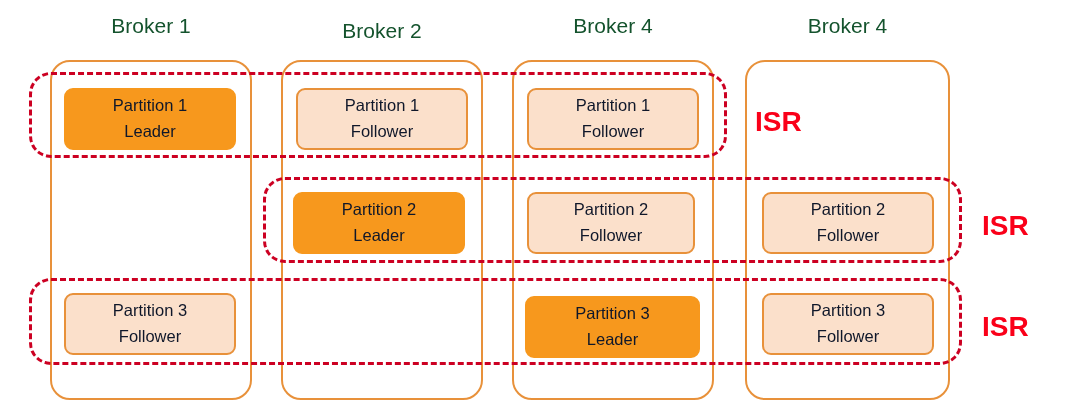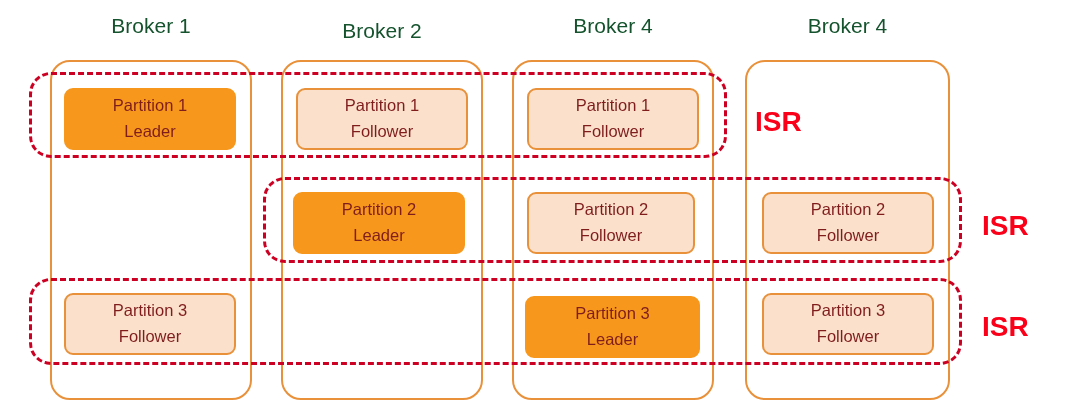--- a/index.html
+++ b/index.html
@@ -39,21 +39,21 @@
   .partition {
     position: absolute;
     box-sizing: border-box;
     border-radius: 9px;
     display: flex;
     flex-direction: column;
     align-items: center;
     justify-content: center;
     font-size: 16.5px;
     line-height: 1.55;
-    color: #7f1d1d;
+    color: #0f172a;
     text-align: center;
     font-family: "Liberation Sans", sans-serif;
   }
   .partition.leader {
     background: #F7981D;
     border: 2px solid #F7981D;
   }
   .partition.follower {
     background: #FBE0CB;
     border: 2px solid #E8913A;

